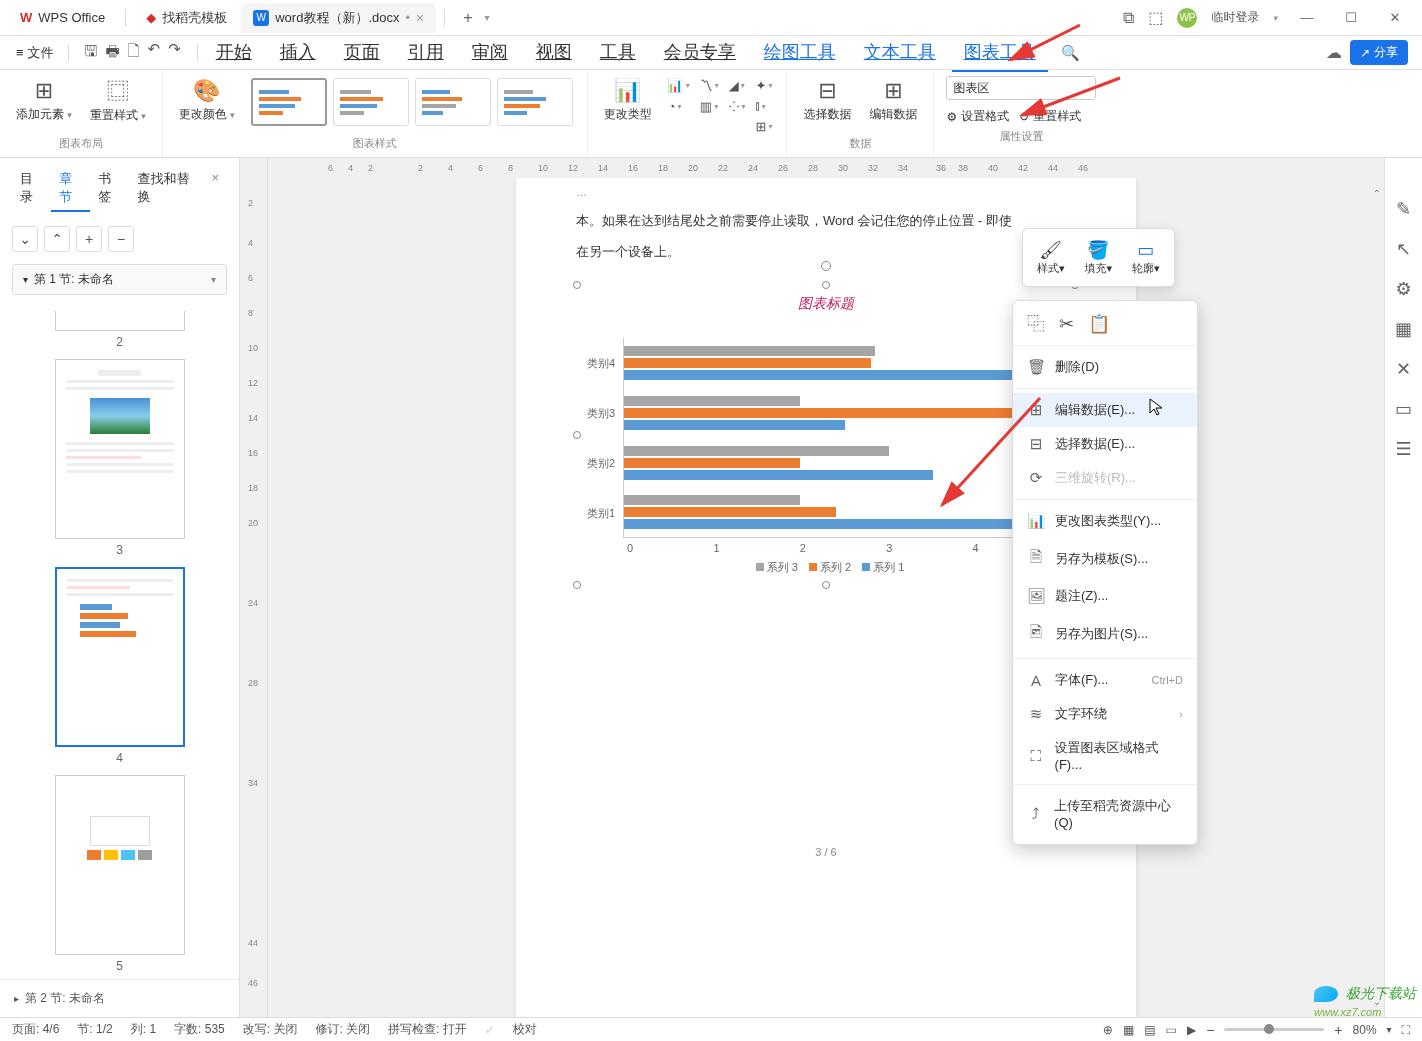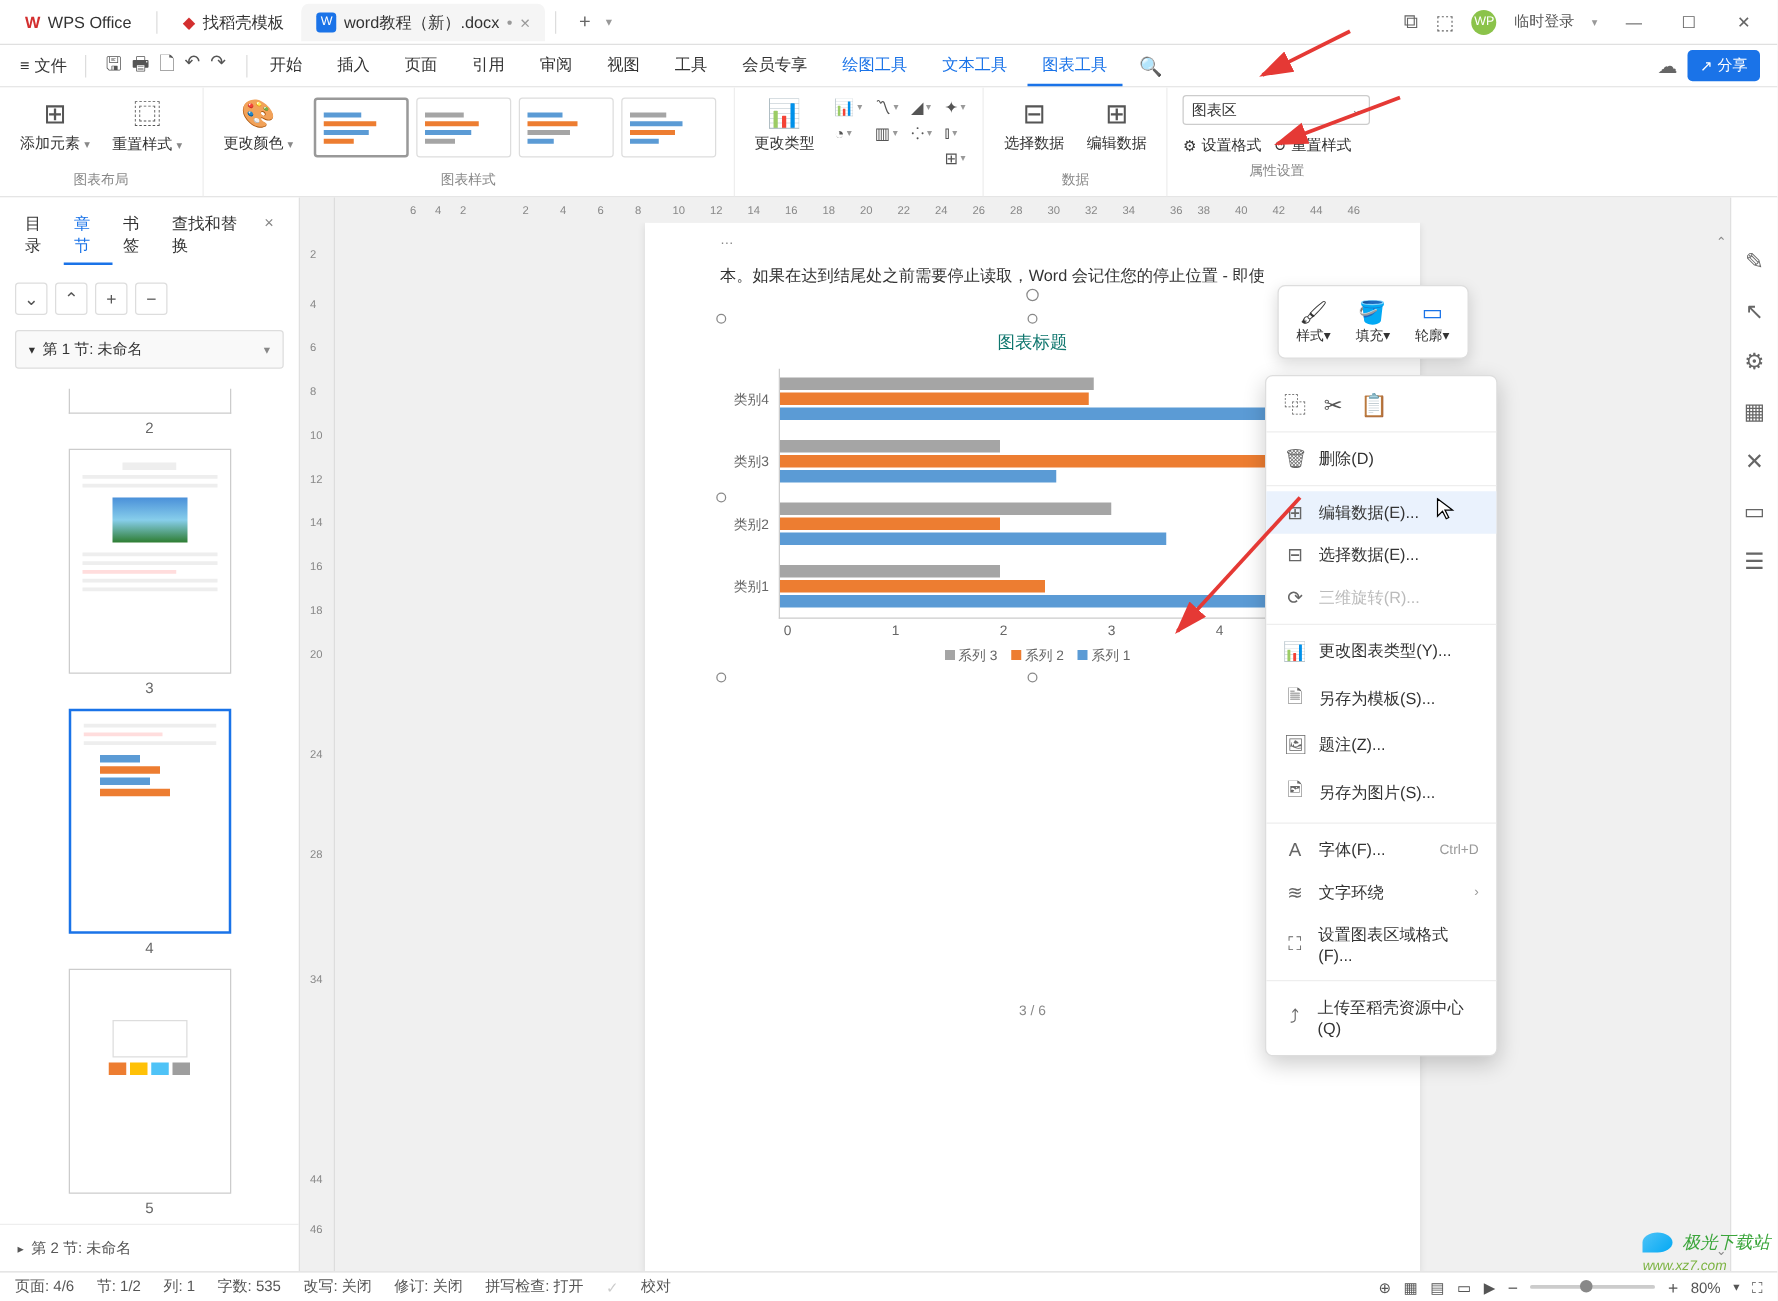--- a/index.html
+++ b/index.html
@@ -19,21 +19,21 @@
 .titlebar .avatar { width: 20px; height: 20px; border-radius: 50%; background: #8bc34a; color: #fff; font-size: 10px; display: flex; align-items: center; justify-content: center; }
 .titlebar .winbtn { width: 30px; text-align: center; color: #666; }
 
 
 .menubar { height: 34px; display: flex; align-items: center; padding: 0 8px; border-bottom: 1px solid #e0e0e0; }
 .menubar .file-btn { display: flex; align-items: center; gap: 4px; padding: 4px 8px; font-size: 13px; }
 .menubar .qat { display: flex; gap: 8px; padding: 0 10px; color: #555; }
 .menubar .qat span { font-size: 15px; }
 .menubar .vdiv { width: 1px; height: 18px; background: #ddd; margin: 0 6px; }
 .menubar .menus { display: flex; gap: 4px; }
-.menubar .menu-item { padding: 6px 12px; font-size: 13px; cursor: pointer; }
+.menubar .menu-item { padding: 6px 12px; font-size: 18px; cursor: pointer; text-decoration: underline; }
 .menubar .menu-item.blue { color: #1a73e8; }
 .menubar .menu-item.active { color: #1a73e8; border-bottom: 2px solid #1a73e8; }
 .menubar .search-icon { padding: 6px 14px; color: #555; font-size: 15px; }
 .menubar .right { margin-left: auto; display: flex; align-items: center; gap: 8px; padding-right: 6px; }
 .menubar .cloud-icon { color: #666; font-size: 16px; }
 .menubar .share-btn { background: #1a73e8; color: #fff; padding: 4px 10px; border-radius: 4px; font-size: 12px; display: flex; align-items: center; gap: 4px; }
 
 
 .ribbon { height: 88px; display: flex; border-bottom: 1px solid #ddd; background: #fff; }
 .ribbon .group { display: flex; flex-direction: column; align-items: center; padding: 4px 10px; border-right: 1px solid #eee; }
@@ -88,21 +88,21 @@
 .page-num-foot { text-align: center; font-size: 11px; color: #888; margin-top: 260px; }
 
 
 .chart-wrap { position: relative; margin-top: 20px; border: 1px dashed transparent; padding: 10px; }
 .chart-wrap.selected { }
 .sel-handle { position: absolute; width: 8px; height: 8px; border: 1px solid #888; background: #fff; border-radius: 50%; }
 .sel-handle.tl { top: -4px; left: -4px; } .sel-handle.tc { top: -4px; left: 50%; margin-left: -4px; } .sel-handle.tr { top: -4px; right: -4px; }
 .sel-handle.ml { top: 50%; left: -4px; margin-top: -4px; } .sel-handle.mr { top: 50%; right: -4px; margin-top: -4px; }
 .sel-handle.bl { bottom: -4px; left: -4px; } .sel-handle.bc { bottom: -4px; left: 50%; margin-left: -4px; } .sel-handle.br { bottom: -4px; right: -4px; }
 .rot-handle { position: absolute; top: -24px; left: 50%; margin-left: -5px; width: 10px; height: 10px; border: 1px solid #888; border-radius: 50%; background: #fff; }
-.chart-title { text-align: center; font-size: 14px; color: #0f766e; margin-bottom: 12px; }
+.chart-title { text-align: center; font-size: 14px; color: #be185d; margin-bottom: 25px; font-style: italic; }
 .chart-body { display: flex; justify-content: center; }
 .chart-ylabels { display: flex; flex-direction: column; justify-content: space-around; font-size: 11px; color: #666; padding-right: 8px; }
 .chart-plot { flex: 1; border-left: 1px solid #ccc; border-bottom: 1px solid #ccc; position: relative; height: 200px; }
 .chart-cat { height: 25%; display: flex; flex-direction: column; justify-content: center; gap: 2px; padding: 4px 0; }
 .chart-bar { height: 10px; }
 .chart-bar.s1 { background: #5b9bd5; }
 .chart-bar.s2 { background: #ed7d31; }
 .chart-bar.s3 { background: #a5a5a5; }
 .chart-xaxis { display: flex; justify-content: space-between; font-size: 11px; color: #666; padding: 4px 0 0 40px; }
 .chart-legend { text-align: center; font-size: 11px; color: #666; margin-top: 6px; }
@@ -458,20 +458,21 @@
       <span class="rtick" style="left:690px">38</span>
         <span class="rtick" style="left:720px">40</span>
         <span class="rtick" style="left:750px">42</span>
       <span class="rtick" style="left:780px">44</span>
         <span class="rtick" style="left:810px">46</span>
     </div>
     <div class="doc-scroll">
       <div class="page-paper">
         <p style="color:#888;font-size:11px;margin-top:4px">…</p>
         <p>本。如果在达到结尾处之前需要停止读取，Word 会记住您的停止位置 - 即使</p>
+        <p>在另一个设备上。</p>
 
         <div class="chart-wrap selected" id="chart-wrap">
           <div class="rot-handle"></div>
           <div class="sel-handle tl"></div>
           <div class="sel-handle tc"></div>
           <div class="sel-handle tr"></div>
           <div class="sel-handle ml"></div>
           <div class="sel-handle mr"></div>
           <div class="sel-handle bl"></div>
           <div class="sel-handle bc"></div>

